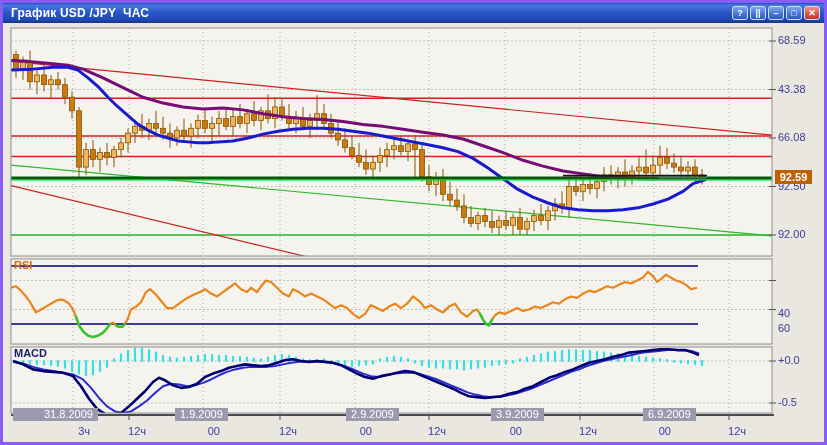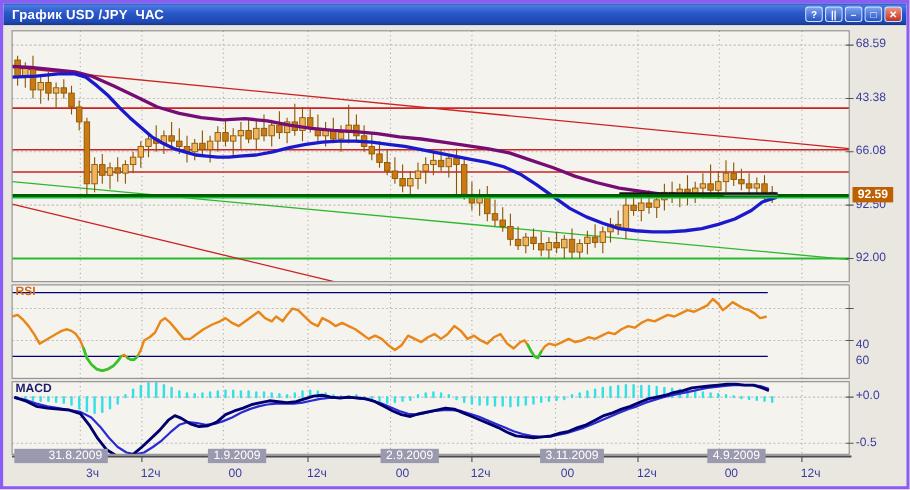--- a/index.html
+++ b/index.html
@@ -448,24 +448,24 @@
         <div class="axis-label" style="left: 775px; top: 11px;">68.59</div>
         <div class="axis-label" style="left: 775px; top: 59.5px;">43.38</div>
         <div class="axis-label" style="left: 775px; top: 108px;">66.08</div>
         <div class="axis-label" style="left: 775px; top: 156.5px;">92.50</div>
         <div class="axis-label" style="left: 775px; top: 205px;">92.00</div>
         <div class="axis-label" style="left: 775px; top: 250.5px; margin-top: 48px;">60</div>
         <div class="axis-label" style="left: 775px; top: 271px; margin-top: 13px;">40</div>
         <div class="axis-label" style="left: 775px; top: 331px;">+0.0</div>
         <div class="axis-label" style="left: 775px; top: 373px;">-0.5</div>
         <div class="date-badge" style="left: 10px; top: 385px; padding-left: 31px;">31.8.2009</div>
-        <div class="date-badge" style="left: 186px; top: 385px;">1.9.2009</div>
+        <div class="date-badge" style="left: 172px; top: 385px;">1.9.2009</div>
         <div class="date-badge" style="left: 343px; top: 385px;">2.9.2009</div>
-        <div class="date-badge" style="left: 488px; top: 385px;">3.11.2009</div>
-        <div class="date-badge" style="left: 640px; top: 385px;">4.9.2009</div>
+        <div class="date-badge" style="left: 488px; top: 385px;">3.9.2009</div>
+        <div class="date-badge" style="left: 640px; top: 385px;">6.9.2009</div>
         <div class="time-label" style="left: 53px; top: 402px;">3ч</div>
         <div class="time-label" style="left: 109px; top: 402px;">12ч</div>
         <div class="time-label" style="left: 183px; top: 402px;">00</div>
         <div class="time-label" style="left: 260px; top: 402px;">12ч</div>
         <div class="time-label" style="left: 335px; top: 402px;">00</div>
         <div class="time-label" style="left: 409px; top: 402px;">12ч</div>
         <div class="time-label" style="left: 485px; top: 402px;">00</div>
         <div class="time-label" style="left: 560px; top: 402px;">12ч</div>
         <div class="time-label" style="left: 634px; top: 402px;">00</div>
         <div class="time-label" style="left: 709px; top: 402px;">12ч</div>

